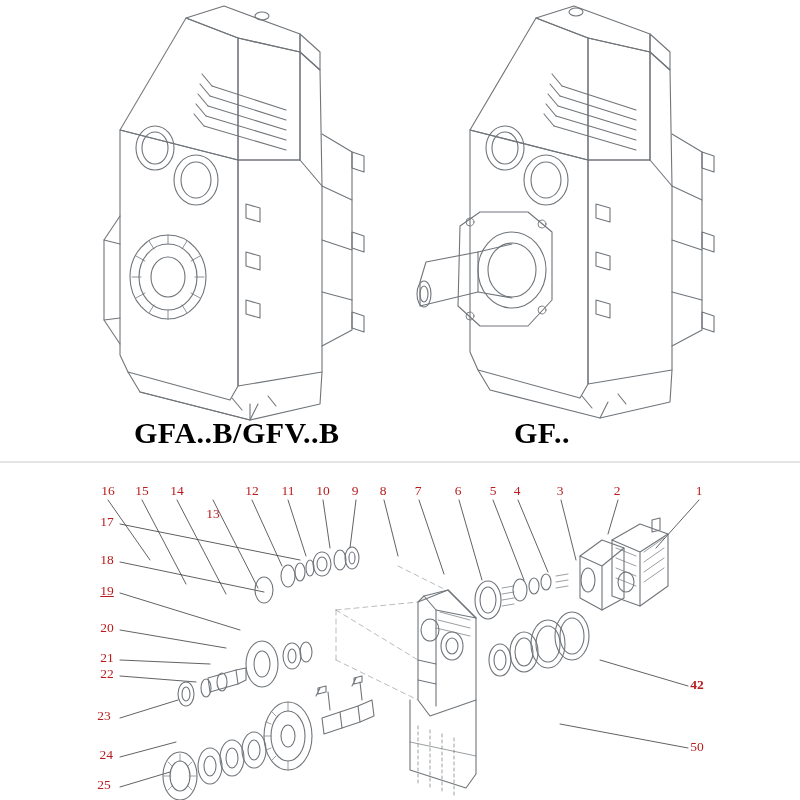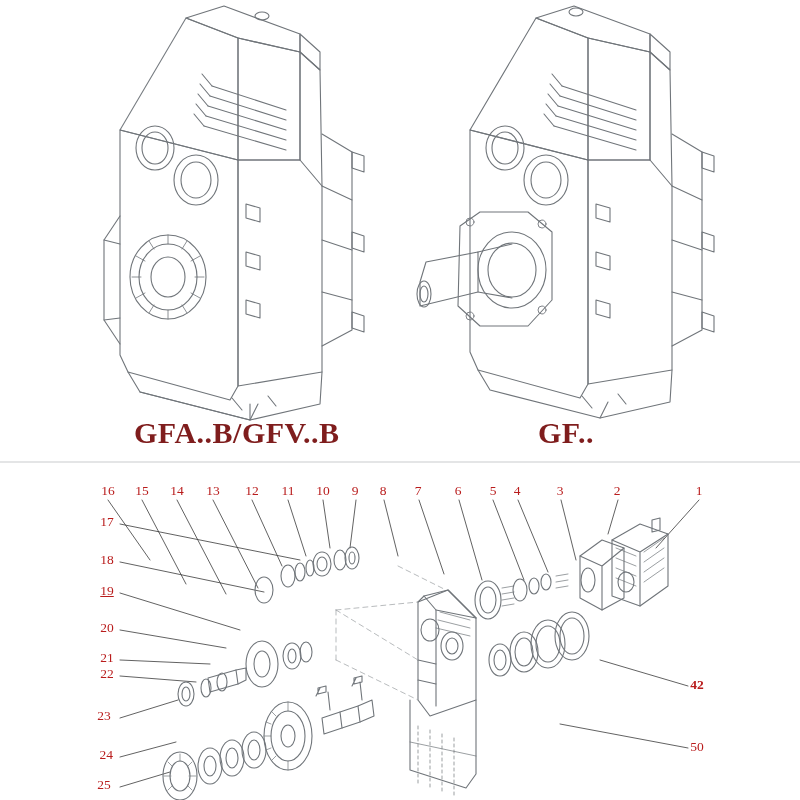--- a/index.html
+++ b/index.html
@@ -24,35 +24,34 @@
     position: absolute;
     left: 0;
     top: 0;
     width: 800px;
     height: 800px;
   }
   .cap {
     position: absolute;
     font-family: "Liberation Serif", serif;
     font-weight: bold;
-    color: #7f1d1d;
+    color: #000000;
     white-space: nowrap;
   }
   #cap-left {
     left: 134px;
     top: 416px;
     font-size: 30px;
     letter-spacing: 0.5px;
   }
   #cap-right {
     left: 514px;
     top: 416px;
     font-size: 30px;
     letter-spacing: 0.5px;
-    margin-left: 24px;
   }
   .lbl {
     position: absolute;
     font-family: "Liberation Serif", serif;
     font-size: 13.5px;
     color: #b91c1c;
     white-space: nowrap;
     text-align: center;
   }
 </style>
@@ -340,21 +339,21 @@
   </svg>
 
   <div class="cap" id="cap-left">GFA..B/GFV..B</div>
   <div class="cap" id="cap-right">GF..</div>
 
   <div id="callouts">
 
     <div class="lbl" style="left:100px;top:483px;width:16px;">16</div>
     <div class="lbl" style="left:134px;top:483px;width:16px;">15</div>
     <div class="lbl" style="left:169px;top:483px;width:16px;">14</div>
-    <div class="lbl" style="left:205px;top:483px;width:16px;">13</div>
+    <div class="lbl" style="left:205px;top:506px;width:16px;">13</div>
     <div class="lbl" style="left:244px;top:483px;width:16px;">12</div>
     <div class="lbl" style="left:280px;top:483px;width:16px;">11</div>
     <div class="lbl" style="left:315px;top:483px;width:16px;">10</div>
     <div class="lbl" style="left:349px;top:483px;width:12px;">9</div>
     <div class="lbl" style="left:377px;top:483px;width:12px;">8</div>
     <div class="lbl" style="left:412px;top:483px;width:12px;">7</div>
     <div class="lbl" style="left:452px;top:483px;width:12px;">6</div>
     <div class="lbl" style="left:487px;top:483px;width:12px;">5</div>
     <div class="lbl" style="left:511px;top:483px;width:12px;">4</div>
     <div class="lbl" style="left:554px;top:483px;width:12px;">3</div>

